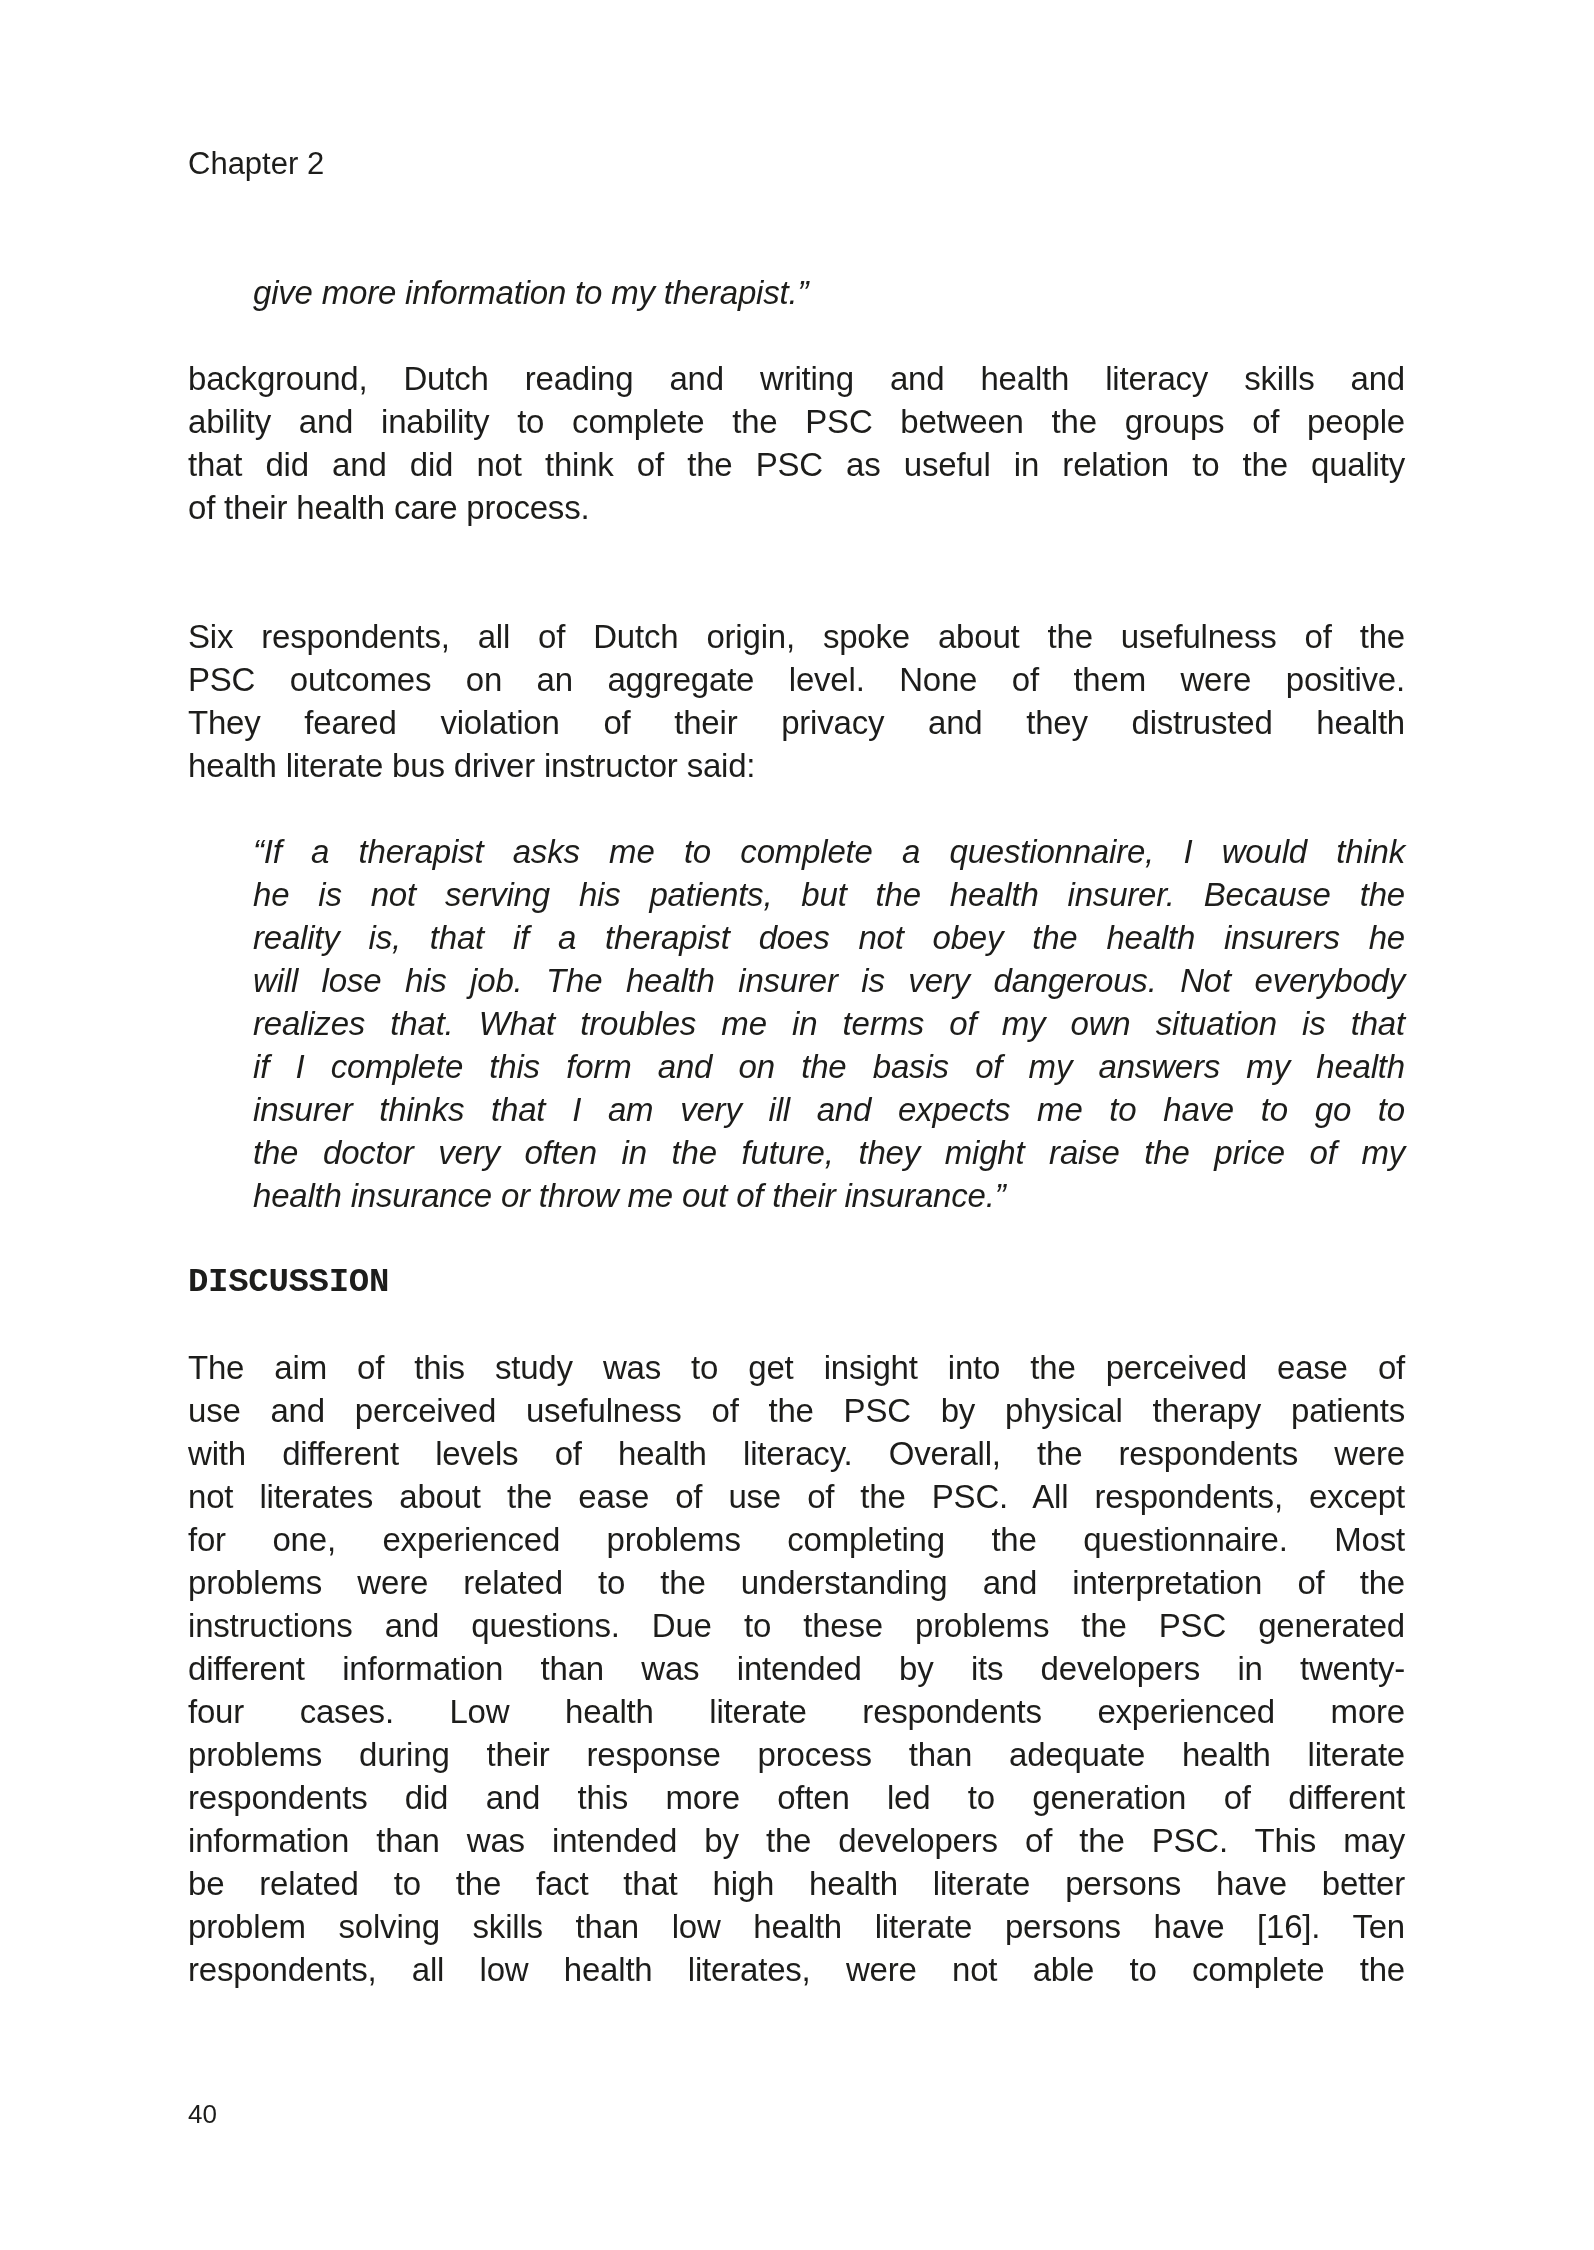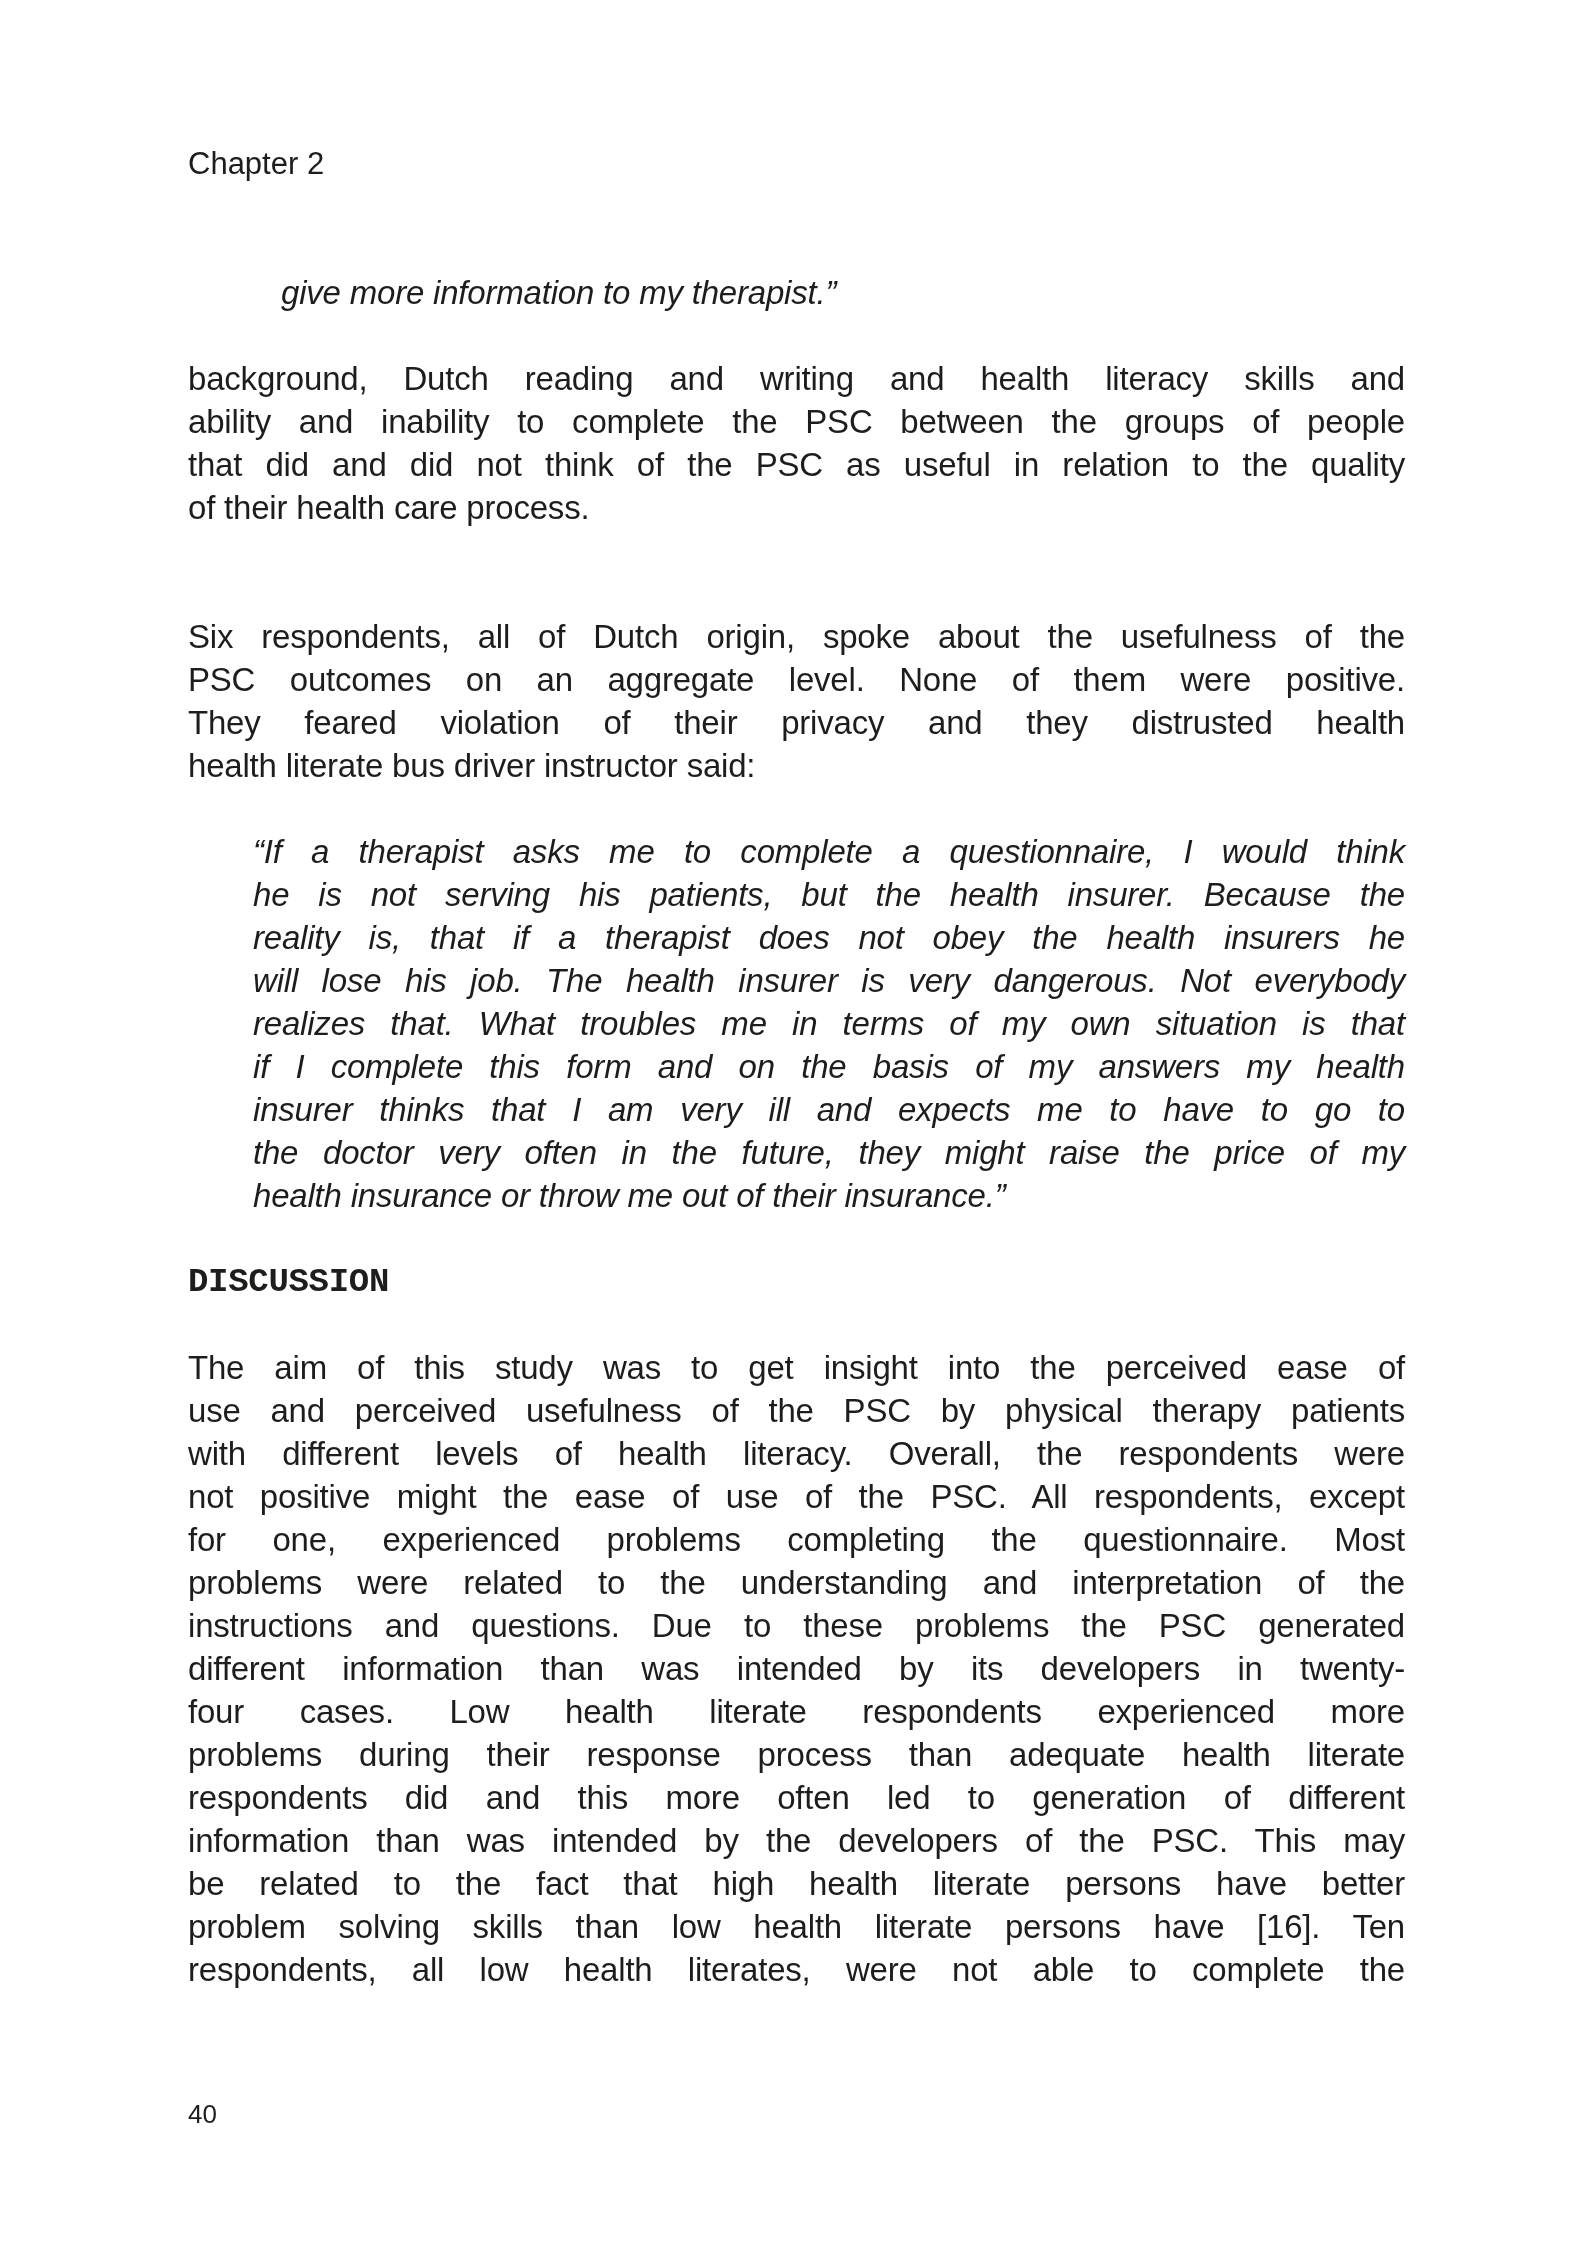--- a/index.html
+++ b/index.html
@@ -16,21 +16,21 @@
   .italic .line { font-style: italic; }
   .heading { position: absolute; left: 188px; font-size: 34px; font-weight: bold; line-height: 43px; white-space: nowrap; letter-spacing: -0.3px; font-family: Liberation Mono, monospace; }
 </style>
 </head>
 <body>
 
 <div class="page">
 
   <div class="running-head">Chapter 2</div>
 
-  <div class="block indent italic" style="top:263px;margin-left:28px;">
+  <div class="block indent italic" style="top:263px;">
     <div class="line last">give more information to my therapist.”</div>
   </div>
 
   <div class="block" style="top:349px;">
     <div class="line">background, Dutch reading and writing and health literacy skills and</div>
     <div class="line">ability and inability to complete the PSC between the groups of people</div>
     <div class="line">that did and did not think of the PSC as useful in relation to the quality</div>
     <div class="line last">of their health care process.</div>
   </div>
 
@@ -52,21 +52,21 @@
     <div class="line">the doctor very often in the future, they might raise the price of my</div>
     <div class="line last">health insurance or throw me out of their insurance.”</div>
   </div>
 
   <div class="heading" style="top:1253px;">DISCUSSION</div>
 
   <div class="block" style="top:1338px;">
     <div class="line">The aim of this study was to get insight into the perceived ease of</div>
     <div class="line">use and perceived usefulness of the PSC by physical therapy patients</div>
     <div class="line">with different levels of health literacy. Overall, the respondents were</div>
-    <div class="line">not positive might the ease of use of the PSC. All respondents, except</div>
+    <div class="line">not literates about the ease of use of the PSC. All respondents, except</div>
     <div class="line">for one, experienced problems completing the questionnaire. Most</div>
     <div class="line">problems were related to the understanding and interpretation of the</div>
     <div class="line">instructions and questions. Due to these problems the PSC generated</div>
     <div class="line">different information than was intended by its developers in twenty-</div>
     <div class="line">four cases. Low health literate respondents experienced more</div>
     <div class="line">problems during their response process than adequate health literate</div>
     <div class="line">respondents did and this more often led to generation of different</div>
     <div class="line">information than was intended by the developers of the PSC. This may</div>
     <div class="line">be related to the fact that high health literate persons have better</div>
     <div class="line">problem solving skills than low health literate persons have [16]. Ten</div>

